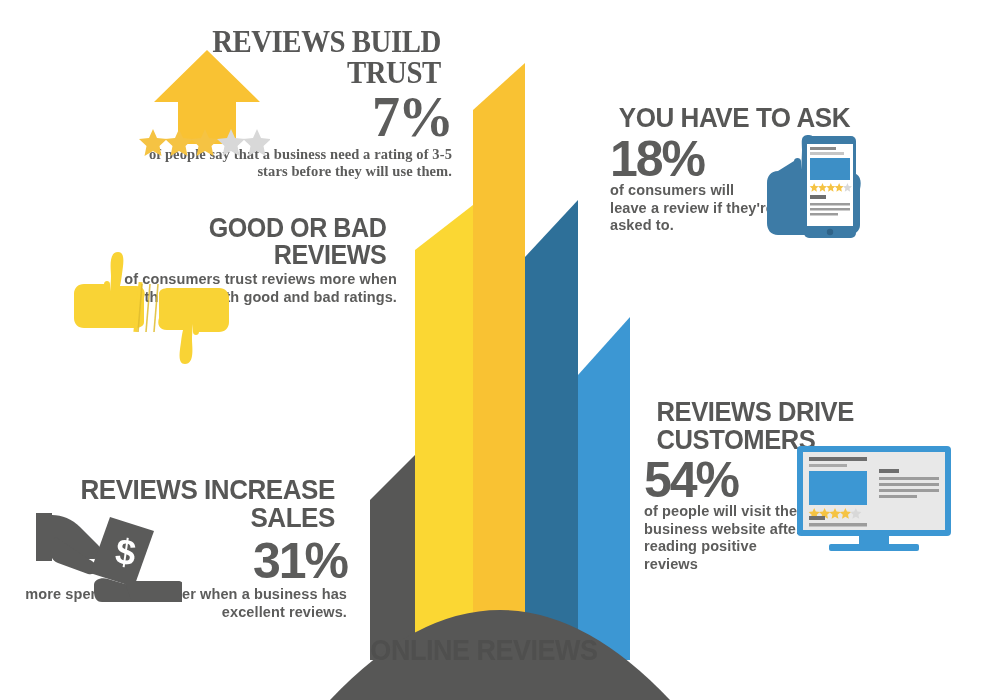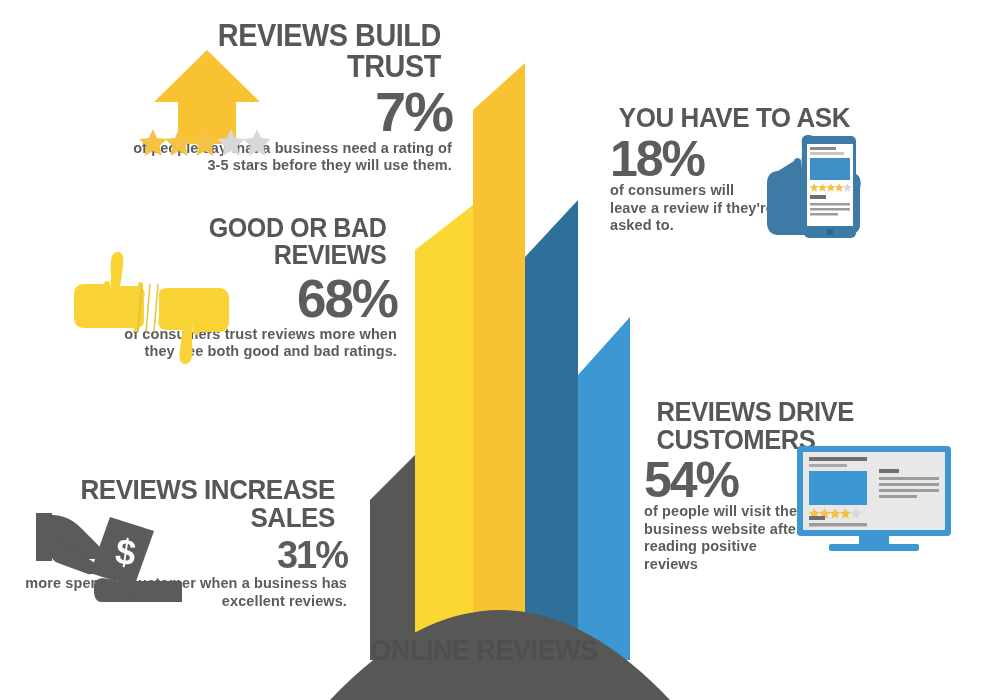--- a/index.html
+++ b/index.html
@@ -66,21 +66,21 @@
 
     <polygon points="578,375 630,317 630,660 578,660" fill="#3C97D3"></polygon>
 
     <path d="M 330 700 Q 500 520 670 700 Z" fill="#575756"></path>
   </svg>
 
   <div class="blk" style="left:314px;top:636px;width:340px;">
     <div class="hdl ta-c" style="font-size:29px;color:#4f4f4e;">ONLINE REVIEWS</div>
   </div>
 
-  <div class="blk" style="left:132px;top:20px;width:320px;">
+  <div class="blk" style="left:132px;top:26px;width:320px;font-family:Liberation Serif, serif;">
     <div class="hdl ta-r" style="font-size:31px;">REVIEWS BUILD TRUST</div>
     <div class="pct ta-r" style="font-size:56px;margin-top:4px;">7%</div>
     <div class="cap ta-r" style="margin-top:2px;">of people say that a business need a rating of 3-5 stars before they will use them.</div>
   </div>
 
   <svg class="icon" style="left:148px;top:44px;" width="118" height="105" viewBox="0 0 118 105">
     <polygon points="59,6 112,58 88,58 88,100 30,100 30,58 6,58" fill="#F9C233"></polygon>
   </svg>
 
   <svg class="icon" style="left:138px;top:126px;" width="132" height="34" viewBox="0 0 132 34">
@@ -99,21 +99,20 @@
     <g transform="translate(80,3)">
         <use href="#st" fill="#D8D8D8"></use>
       </g>
     <g transform="translate(106,3)">
         <use href="#st" fill="#D8D8D8"></use>
       </g>
   </svg>
 
   <div class="blk" style="left:92px;top:215px;width:305px;">
     <div class="hdl ta-r" style="font-size:27px;">GOOD OR BAD REVIEWS</div>
-    <div class="pct ta-r" style="font-size:53px;margin-top:6px;">68%</div>
     <div class="cap ta-r" style="margin-top:2px;">of consumers trust reviews more when they see both good and bad ratings.</div>
   </div>
 
   <svg class="icon" style="left:64px;top:248px;" width="175" height="120" viewBox="0 0 175 120">
     <g fill="#F9D335">
 
       <path d="M40,36 C40,32 46,32 46,36 L46,44 C46,44 47,34 47,28 C47,22 44,4 54,4 C62,4 59,18 58,26
                C57,34 56,38 56,38 L72,38 C80,38 82,44 80,50 L80,74 C80,78 76,80 70,80
                L20,80 C14,80 10,76 10,70 L10,46 C10,40 14,36 20,36 Z"></path>
 
@@ -125,21 +124,21 @@
     </g>
     <g stroke="#E0BC2E" stroke-width="1.6" fill="none" opacity="0.85">
       <path d="M78,36 L74,84"></path>
       <path d="M86,36 L82,84"></path>
       <path d="M94,36 L90,84"></path>
     </g>
   </svg>
 
   <div class="blk" style="left:2px;top:476px;width:345px;">
     <div class="hdl ta-r" style="font-size:28px;">REVIEWS INCREASE SALES</div>
-    <div class="pct ta-r" style="font-size:38px;margin-top:6px;">31%</div>
+    <div class="pct ta-r" style="font-size:50px;margin-top:6px;">31%</div>
     <div class="cap ta-r" style="margin-top:2px;">more spent by customer when a business has excellent reviews.</div>
   </div>
 
   <svg class="icon" style="left:32px;top:497px;" width="150" height="108" viewBox="0 0 150 108">
     <g fill="#5b5b5a">
 
       <rect x="4" y="16" width="16" height="48"></rect>
       <path d="M20,18 C30,18 40,22 48,30 L66,48 C72,54 70,62 62,62 L44,62
                C40,62 36,60 33,57 L20,44 Z"></path>
       <path d="M24,40 C24,40 50,58 60,64 C68,69 66,79 56,77 L26,66 C20,64 18,58 18,52 L18,44 Z"></path>

